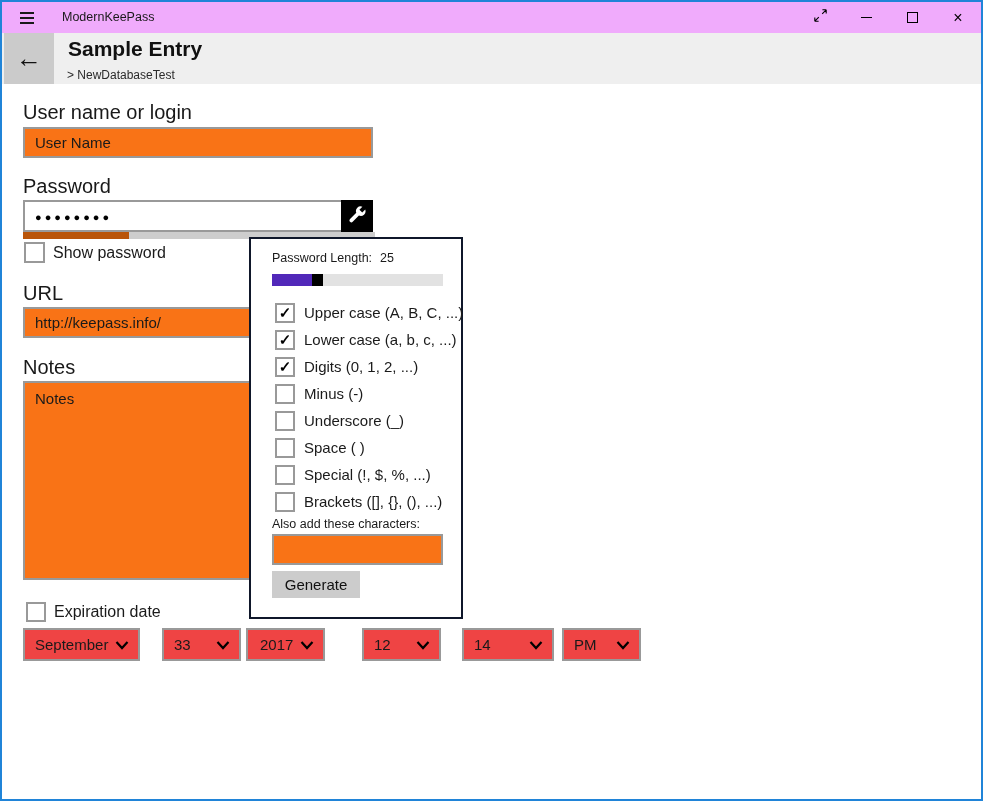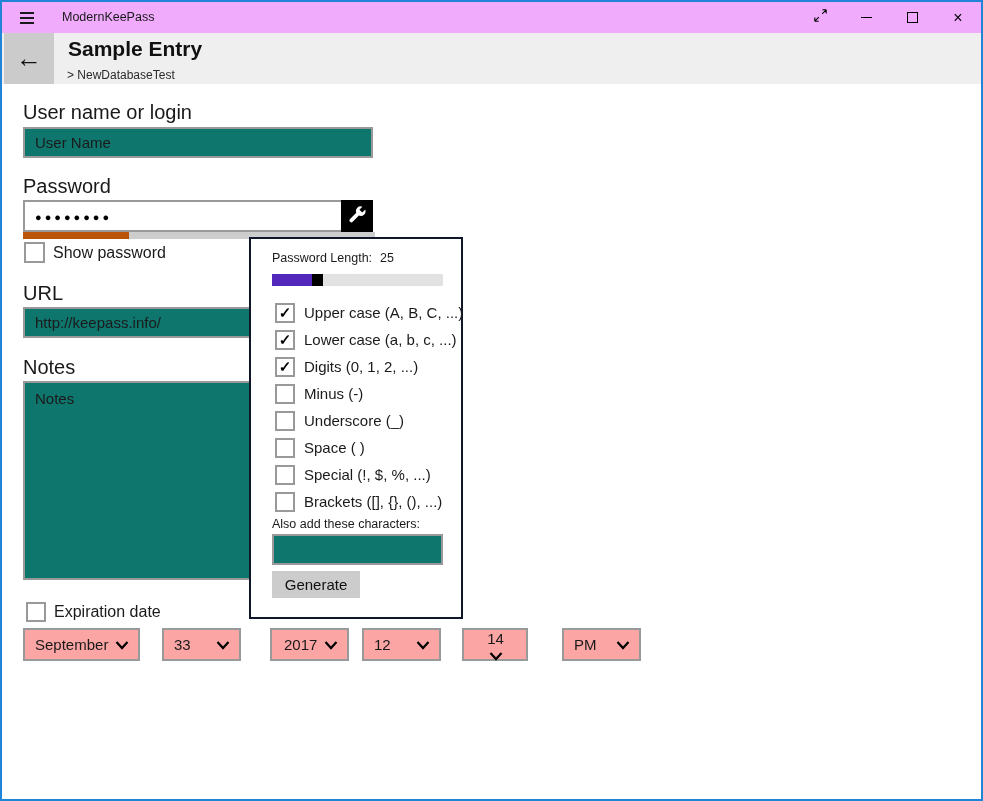--- a/index.html
+++ b/index.html
@@ -23,45 +23,45 @@
   #cmdbar{left:438px;top:31px;width:108px;height:13px;background:#1b1b1b;cursor:pointer;}
   #cmdbar i{position:absolute;left:39px;width:30px;height:2px;background:#8c8c8c;}
   #cmdbar i.g1{top:4px;} #cmdbar i.g2{top:8px;}
   
   #header{left:0;top:31px;width:100%;height:51px;background:#efefef;}
   #back-btn{left:2px;top:0;width:50px;height:51px;background:#cbcbcb;display:flex;align-items:center;justify-content:center;font-size:26px;font-weight:700;color:#111;cursor:pointer;}
   #page-title{left:66px;top:4px;font-size:21px;font-weight:600;color:#111;}
   #breadcrumb{left:65px;top:35px;font-size:12px;color:#2b2b2b;}
   
   .f-label{font-size:20px;color:#191919;}
-  .t-input{box-sizing:border-box;border:2px solid #999;background:#0f766e;font-family:"Liberation Sans",sans-serif;font-size:15px;color:#1a1a1a;padding:0 10px;outline:none;}
+  .t-input{box-sizing:border-box;border:2px solid #999;background:#f97316;font-family:"Liberation Sans",sans-serif;font-size:15px;color:#1a1a1a;padding:0 10px;outline:none;}
   #lbl-username{left:21px;top:99px;}
   #in-username{left:21px;top:125px;width:350px;height:31px;}
   #lbl-password{left:21px;top:173px;}
   #pw-box{left:21px;top:198px;width:350px;height:32px;box-sizing:border-box;border:2px solid #999;background:#fff;}
   #pw-dots{position:absolute;left:10px;top:9px;font-size:11px;letter-spacing:3px;color:#000;}
   #pw-genbtn{position:absolute;right:-2px;top:-2px;width:32px;height:32px;background:#000;display:flex;align-items:center;justify-content:center;cursor:pointer;}
   #strength{left:21px;top:230px;width:352px;height:7px;background:#cdcdcd;}
   #strength-fill{position:absolute;left:0;top:0;height:100%;background:#b95409;}
   .checkbox{box-sizing:border-box;width:21px;height:21px;border:2px solid #999;background:#fff;display:flex;align-items:center;justify-content:center;cursor:pointer;font-size:16px;font-weight:700;color:#000;line-height:1;}
   #cb-showpw{left:22px;top:240px;}
   #lbl-showpw{left:51px;top:242px;font-size:16px;}
   #lbl-url{left:21px;top:280px;}
   #in-url{left:21px;top:305px;width:350px;height:31px;}
   #lbl-notes{left:21px;top:354px;}
   #in-notes{left:21px;top:379px;width:350px;height:199px;resize:none;padding:7px 10px;}
   
   #cb-exp{left:24px;top:600px;width:20px;height:20px;}
   #lbl-exp{left:52px;top:601px;font-size:16px;}
-  .dd{box-sizing:border-box;position:absolute;top:626px;height:33px;border:2px solid #999;background:#fca5a5;display:flex;align-items:center;justify-content:space-between;padding:0 9px 0 10px;font-size:15px;cursor:pointer;text-align:right;}
+  .dd{box-sizing:border-box;position:absolute;top:626px;height:33px;border:2px solid #999;background:#ef4444;display:flex;align-items:center;justify-content:space-between;padding:0 9px 0 10px;font-size:15px;cursor:pointer;text-align:right;}
   #dd-month{left:21px;width:117px;}
   #dd-day{left:160px;width:79px;}
-  #dd-year{left:268px;width:79px;padding-left:12px;}
+  #dd-year{left:244px;width:79px;padding-left:12px;}
   #dd-hour{left:360px;width:79px;gap:23px;}
-  #dd-minute{left:460px;width:66px;flex-direction:column;}
+  #dd-minute{left:460px;width:92px;}
   #dd-ampm{left:560px;width:79px;}
   
   #popup{left:247px;top:235px;width:214px;height:382px;box-sizing:border-box;background:#fff;border:2px solid #0f172a;}
   #len-row{position:absolute;left:21px;top:12px;font-size:12.5px;color:#1a1a1a;}
   #len-value{margin-left:8px;}
   #len-slider{position:absolute;left:21px;top:35px;width:171px;height:12px;background:#e2e2e2;cursor:pointer;}
   #len-fill{position:absolute;left:0;top:0;height:100%;background:#5128b9;}
   #len-thumb{position:absolute;top:0;width:11px;height:12px;background:#000;margin-left:-1px;}
   .opt-row{position:absolute;left:24px;display:flex;align-items:center;height:21px;}
   .opt-row .checkbox{width:20px;height:20px;font-size:15px;}

